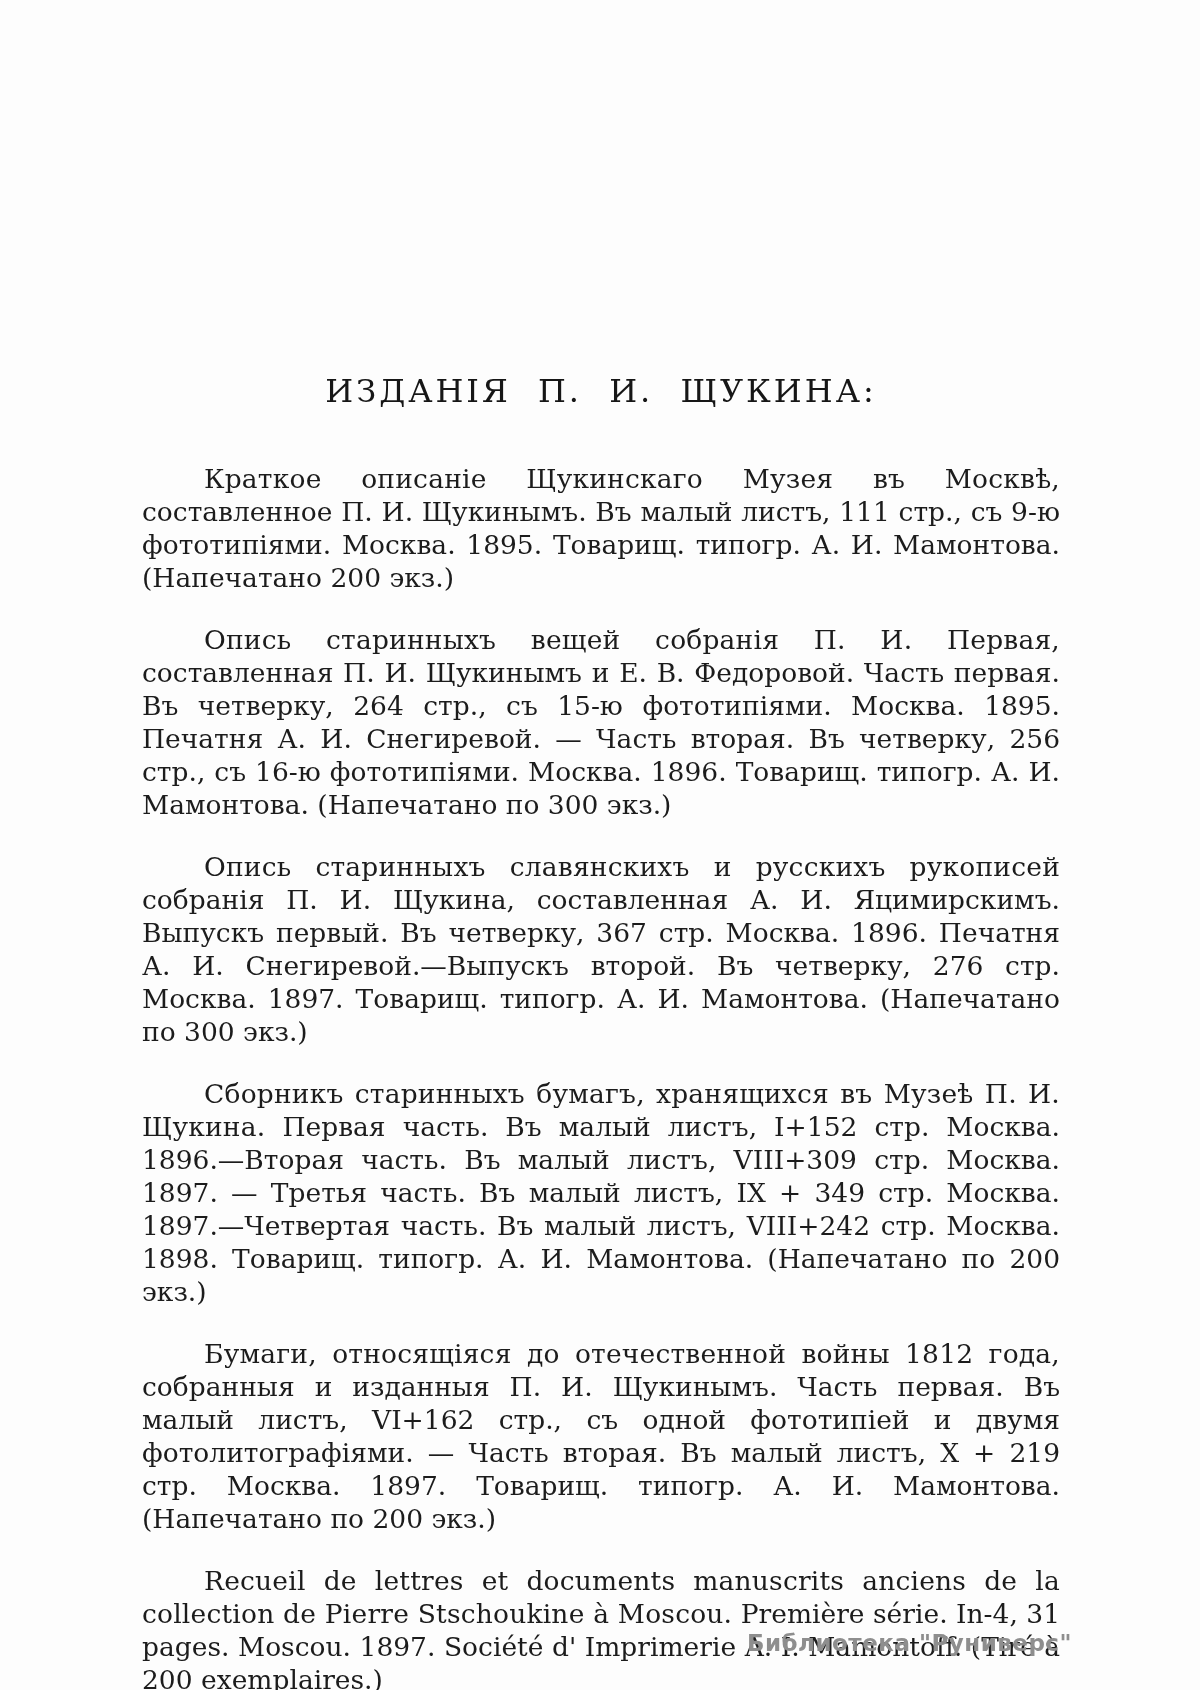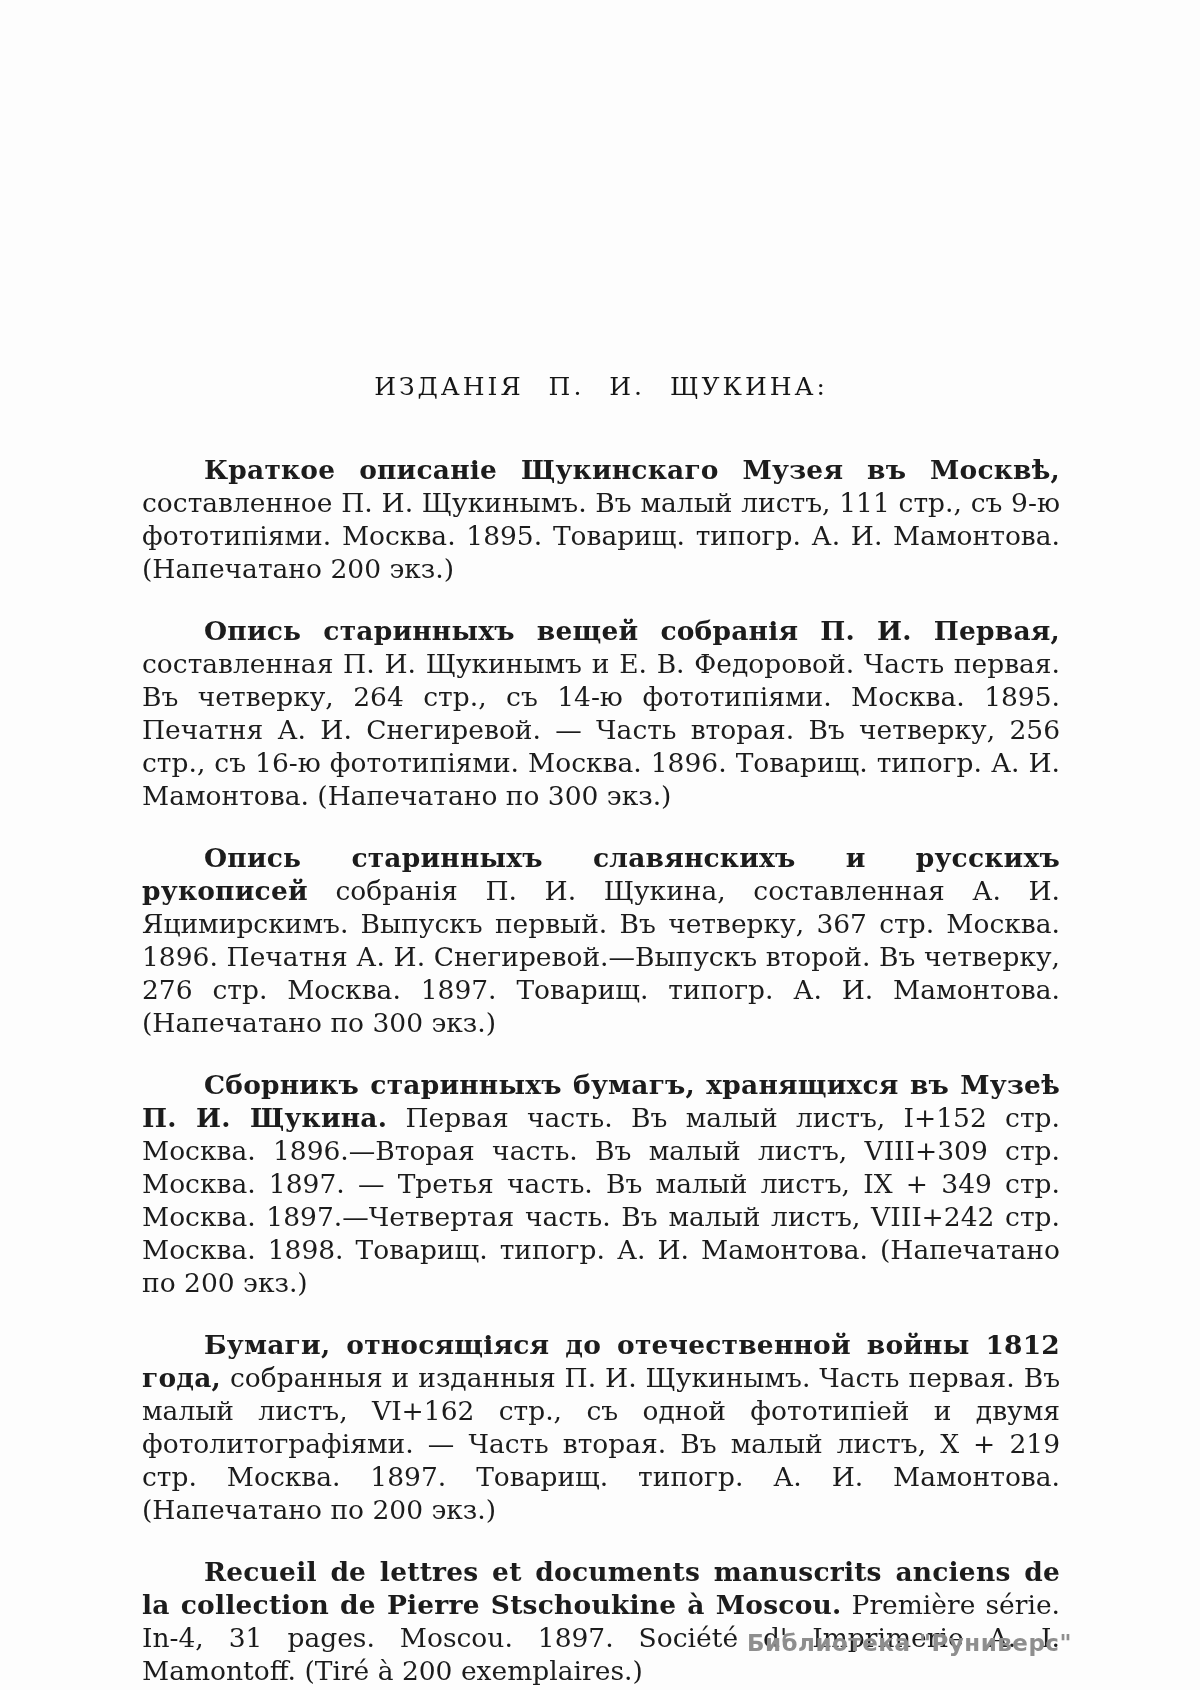--- a/index.html
+++ b/index.html
@@ -17,37 +17,37 @@
   }
   .page {
     position: absolute;
     left: 142px;
     top: 0;
     width: 918px;
   }
   .page-title {
     margin: 372px 0 52px 0;
     text-align: center;
-    font-size: 25px;
+    font-size: 32px;
     font-weight: normal;
     letter-spacing: 3px;
     word-spacing: 14px;
     color: #161616;
     white-space: nowrap;
   }
   .entry {
     margin: 0 0 29px 0;
     font-size: 26.5px;
     line-height: 33px;
     text-align: justify;
     text-indent: 62px;
     color: #1c1c1c;
   }
   .entry .entry-bold {
-    font-weight: bold;
+    font-weight: normal;
     letter-spacing: 0.2px;
   }
   .watermark {
     position: absolute;
     top: 1630px;
     right: 128px;
     font-family: "DejaVu Sans", "Liberation Sans", sans-serif;
     font-weight: bold;
     font-size: 23px;
     color: #8e8e8e;
@@ -61,21 +61,21 @@
 
   <h1 class="page-title">ИЗДАНІЯ П. И. ЩУКИНА:</h1>
 
   <div>
 
     <p class="entry">
       <span class="entry-bold">Краткое описаніе Щукинскаго Музея въ Москвѣ,</span><span> составленное П. И. Щукинымъ. Въ малый листъ, 111 стр., съ 9-ю фототипіями. Москва. 1895. Товарищ. типогр. А. И. Мамонтова. (Напечатано 200 экз.)</span>
     </p>
 
     <p class="entry">
-      <span class="entry-bold">Опись старинныхъ вещей собранія П. И. Первая,</span><span> составленная П. И. Щукинымъ и Е. В. Федоровой. Часть первая. Въ четверку, 264 стр., съ 14-ю фототипіями. Москва. 1895. Печатня А. И. Снегиревой. — Часть вторая. Въ четверку, 256 стр., съ 16-ю фототипіями. Москва. 1896. Товарищ. типогр. А. И. Мамонтова. (Напечатано по 300 экз.)</span>
+      <span class="entry-bold">Опись старинныхъ вещей собранія П. И. Первая,</span><span> составленная П. И. Щукинымъ и Е. В. Федоровой. Часть первая. Въ четверку, 264 стр., съ 15-ю фототипіями. Москва. 1895. Печатня А. И. Снегиревой. — Часть вторая. Въ четверку, 256 стр., съ 16-ю фототипіями. Москва. 1896. Товарищ. типогр. А. И. Мамонтова. (Напечатано по 300 экз.)</span>
     </p>
 
     <p class="entry">
       <span class="entry-bold">Опись старинныхъ славянскихъ и русскихъ рукописей</span><span> собранія П. И. Щукина, составленная А. И. Яцимирскимъ. Выпускъ первый. Въ четверку, 367 стр. Москва. 1896. Печатня А. И. Снегиревой.—Выпускъ второй. Въ четверку, 276 стр. Москва. 1897. Товарищ. типогр. А. И. Мамонтова. (Напечатано по 300 экз.)</span>
     </p>
 
     <p class="entry">
       <span class="entry-bold">Сборникъ старинныхъ бумагъ, хранящихся въ Музеѣ П. И. Щукина.</span><span> Первая часть. Въ малый листъ, I+152 стр. Москва. 1896.—Вторая часть. Въ малый листъ, VIII+309 стр. Москва. 1897. — Третья часть. Въ малый листъ, IX + 349 стр. Москва. 1897.—Четвертая часть. Въ малый листъ, VIII+242 стр. Москва. 1898. Товарищ. типогр. А. И. Мамонтова. (Напечатано по 200 экз.)</span>
     </p>
 

